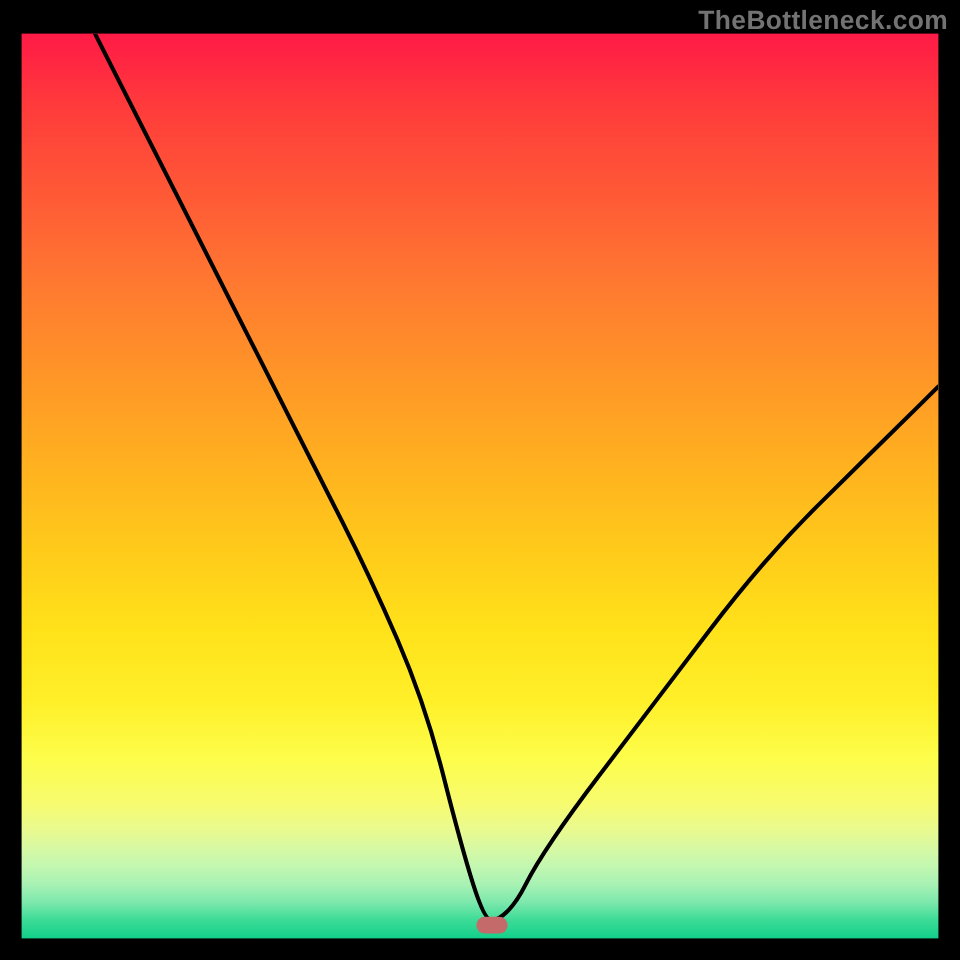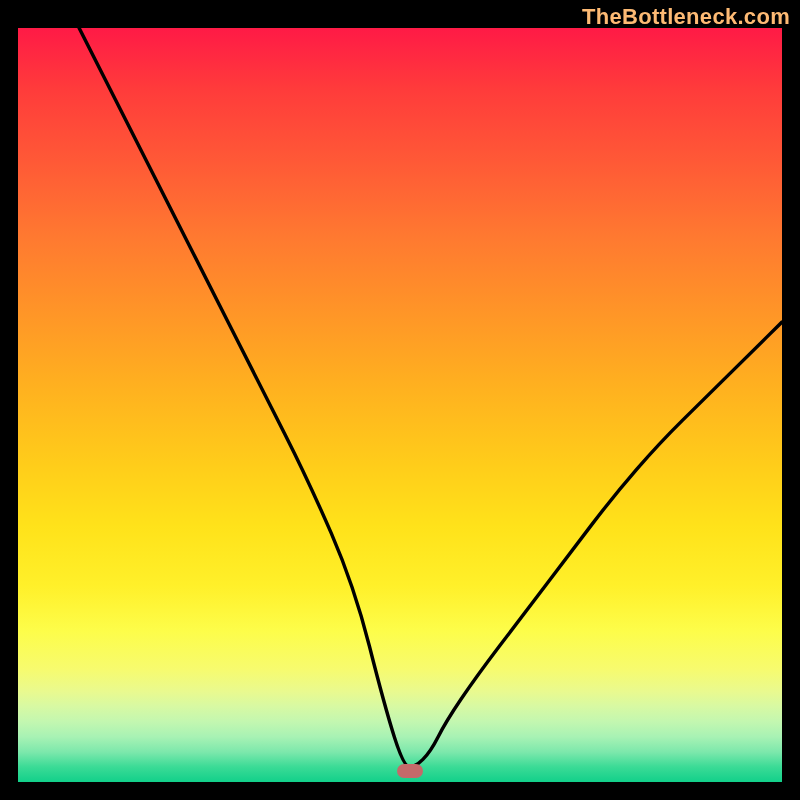--- a/index.html
+++ b/index.html
@@ -14,21 +14,21 @@
   .frame {
     position: relative;
     width: 800px;
     height: 800px;
     background: #000;
   }
   .watermark {
     position: absolute;
     top: 4px;
     right: 10px;
-    color: #fdba74;
+    color: #737373;
     font-size: 22px;
     font-weight: 600;
     letter-spacing: 0.3px;
     z-index: 10;
   }
   .plot-area {
     position: absolute;
     left: 18px;
     top: 28px;
     width: 764px;   

